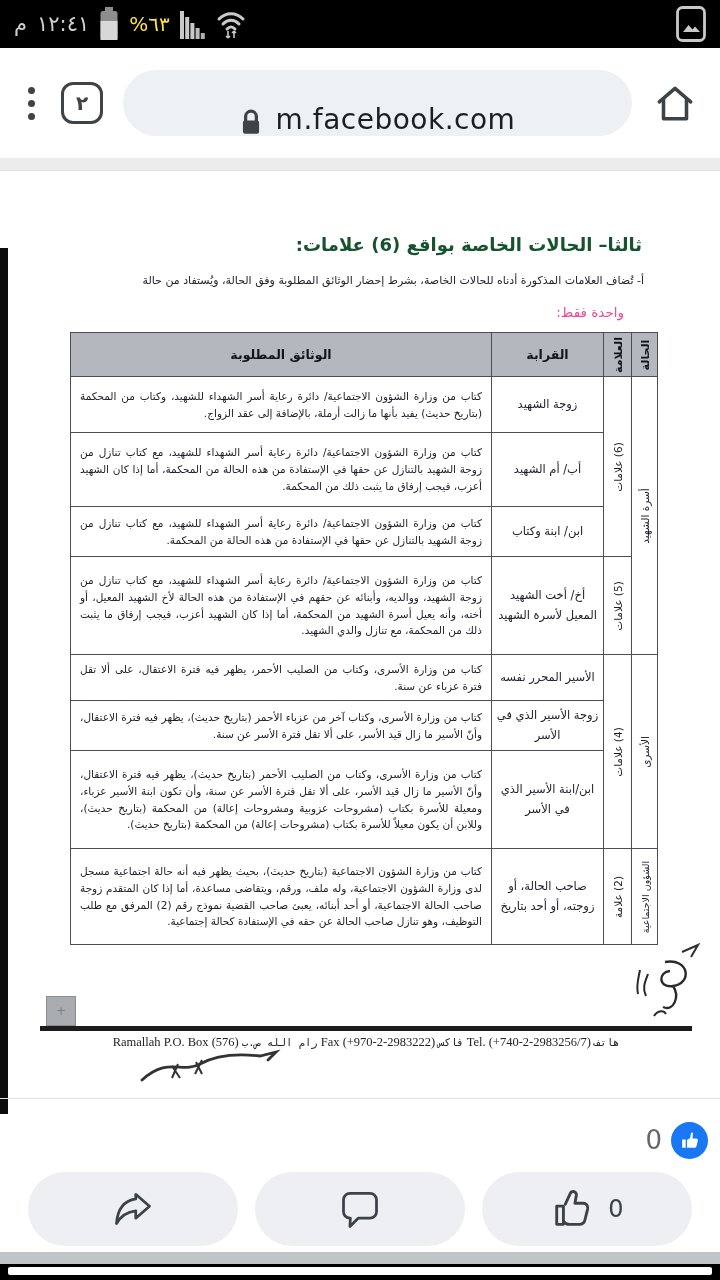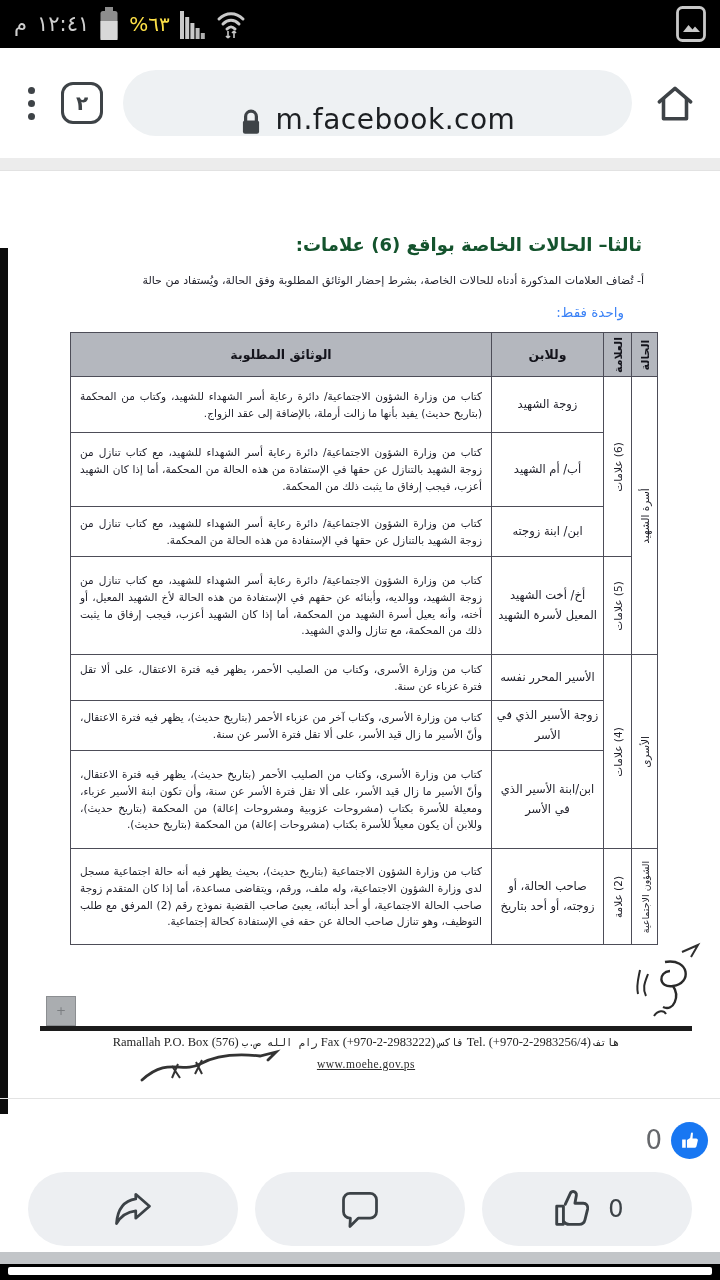--- a/index.html
+++ b/index.html
@@ -41,21 +41,21 @@
   
   .backarrow { position:absolute; top:180px; right:22px; width:48px; height:36px; }
 
   
   .photo { position:absolute; top:172px; left:0; right:0; height:943px; background:#fff; }
   .blackstrip { position:absolute; left:0; top:76px; width:8px; height:866px; background:#0c0c0c; }
   .docheading { position:absolute; top:62px; right:78px; font-size:18px; font-weight:bold;
     color:#14532d; direction:rtl; white-space:nowrap; }
   .docline1 { position:absolute; top:102px; right:76px; font-size:11px; color:#23232d;
     direction:rtl; white-space:nowrap; }
-  .docline2 { position:absolute; top:132px; right:96px; font-size:13.5px; color:#3b82f6; direction:rtl; }
+  .docline2 { position:absolute; top:132px; right:96px; font-size:13.5px; color:#ec4899; direction:rtl; }
 
   table.doc { position:absolute; top:160px; left:70px; width:588px;
     border-collapse:collapse; direction:rtl; table-layout:fixed; }
   table.doc td, table.doc th { border:1px solid #4d4d58; color:#1d1d27; vertical-align:middle; }
   .c-case { width:26px; } .c-marks { width:28px; } .c-kin { width:112px; }
   tr.hrow { height:44px; }
   tr.hrow th { background:#b4b7be; font-size:12.5px; font-weight:bold; color:#14141c; }
   td.docs { padding:3px 9px; font-size:10.5px; line-height:1.6; text-align:justify;
     text-align-last:right;margin-left:29px; }
   td.kin { text-align:center; font-size:11.5px; line-height:1.7; padding:2px 4px; }
@@ -174,39 +174,39 @@
         <col>
       </colgroup>
     <tbody>
         <tr class="hrow">
       <th class="vert">
             <span>الحالة</span>
           </th>
       <th class="vert">
             <span>العلامة</span>
           </th>
-      <th>وللابن</th>
+      <th>القرابة</th>
       <th>الوثائق المطلوبة</th>
     </tr>
     <tr class="r1">
       <td class="vert" rowspan="4">
             <span>أسرة الشهيد</span>
           </td>
       <td class="vert" rowspan="3">
             <span>(6) علامات</span>
           </td>
       <td class="kin">زوجة الشهيد</td>
       <td class="docs">كتاب من وزارة الشؤون الاجتماعية/ دائرة رعاية أسر الشهداء للشهيد، وكتاب من المحكمة (بتاريخ حديث) يفيد بأنها ما زالت أرملة، بالإضافة إلى عقد الزواج.</td>
     </tr>
     <tr class="r2">
       <td class="kin">أب/ أم الشهيد</td>
       <td class="docs">كتاب من وزارة الشؤون الاجتماعية/ دائرة رعاية أسر الشهداء للشهيد، مع كتاب تنازل من زوجة الشهيد بالتنازل عن حقها في الإستفادة من هذه الحالة من المحكمة، أما إذا كان الشهيد أعزب، فيجب إرفاق ما يثبت ذلك من المحكمة.</td>
     </tr>
     <tr class="r3">
-      <td class="kin">ابن/ ابنة زوجته</td>
+      <td class="kin">ابن/ ابنة وكتاب</td>
       <td class="docs">كتاب من وزارة الشؤون الاجتماعية/ دائرة رعاية أسر الشهداء للشهيد، مع كتاب تنازل من زوجة الشهيد بالتنازل عن حقها في الإستفادة من هذه الحالة من المحكمة.</td>
     </tr>
     <tr class="r4">
       <td class="vert">
             <span>(5) علامات</span>
           </td>
       <td class="kin">أخ/ أخت الشهيد المعيل لأسرة الشهيد</td>
       <td class="docs">كتاب من وزارة الشؤون الاجتماعية/ دائرة رعاية أسر الشهداء للشهيد، مع كتاب تنازل من زوجة الشهيد، ووالديه، وأبنائه عن حقهم في الإستفادة من هذه الحالة لأخ الشهيد المعيل، أو أخته، وأنه يعيل أسرة الشهيد من المحكمة، أما إذا كان الشهيد أعزب، فيجب إرفاق ما يثبت ذلك من المحكمة، مع تنازل والدي الشهيد.</td>
     </tr>
     <tr class="r5">
@@ -248,24 +248,23 @@
   </svg>
 
   <div class="stamp">+</div>
   <div class="rule"></div>
 
   <div class="contact">
     <span>Ramallah P.O. Box (576)</span>
     <span class="ar">رام الله ص.ب</span>
     <span>Fax (+970-2-2983222)</span>
     <span class="ar">فاكس</span>
-    <span>Tel. (+970-2-2983256/4)</span>
+    <span>Tel. (+740-2-2983256/7)</span>
     <span class="ar">هاتف</span>
   </div>
-  <div class="weblink">www.moehe.gov.ps</div>
 
   <svg style="position:absolute; left:138px; top:866px;" width="160" height="62" viewBox="0 0 160 62">
     <path d="M4 42 C30 18 44 36 62 26 S104 16 122 18 L138 14 L130 22" stroke="#333" stroke-width="2.8" fill="none" stroke-linecap="round"></path>
     <path d="M34 28 l8 12 M40 26 l-6 14 M58 24 l6 12 M64 22 l-7 14" stroke="#333" stroke-width="2" fill="none"></path>
   </svg>
 
   <div class="edgeline"></div>
 </div>
 
 <div class="reactions">

